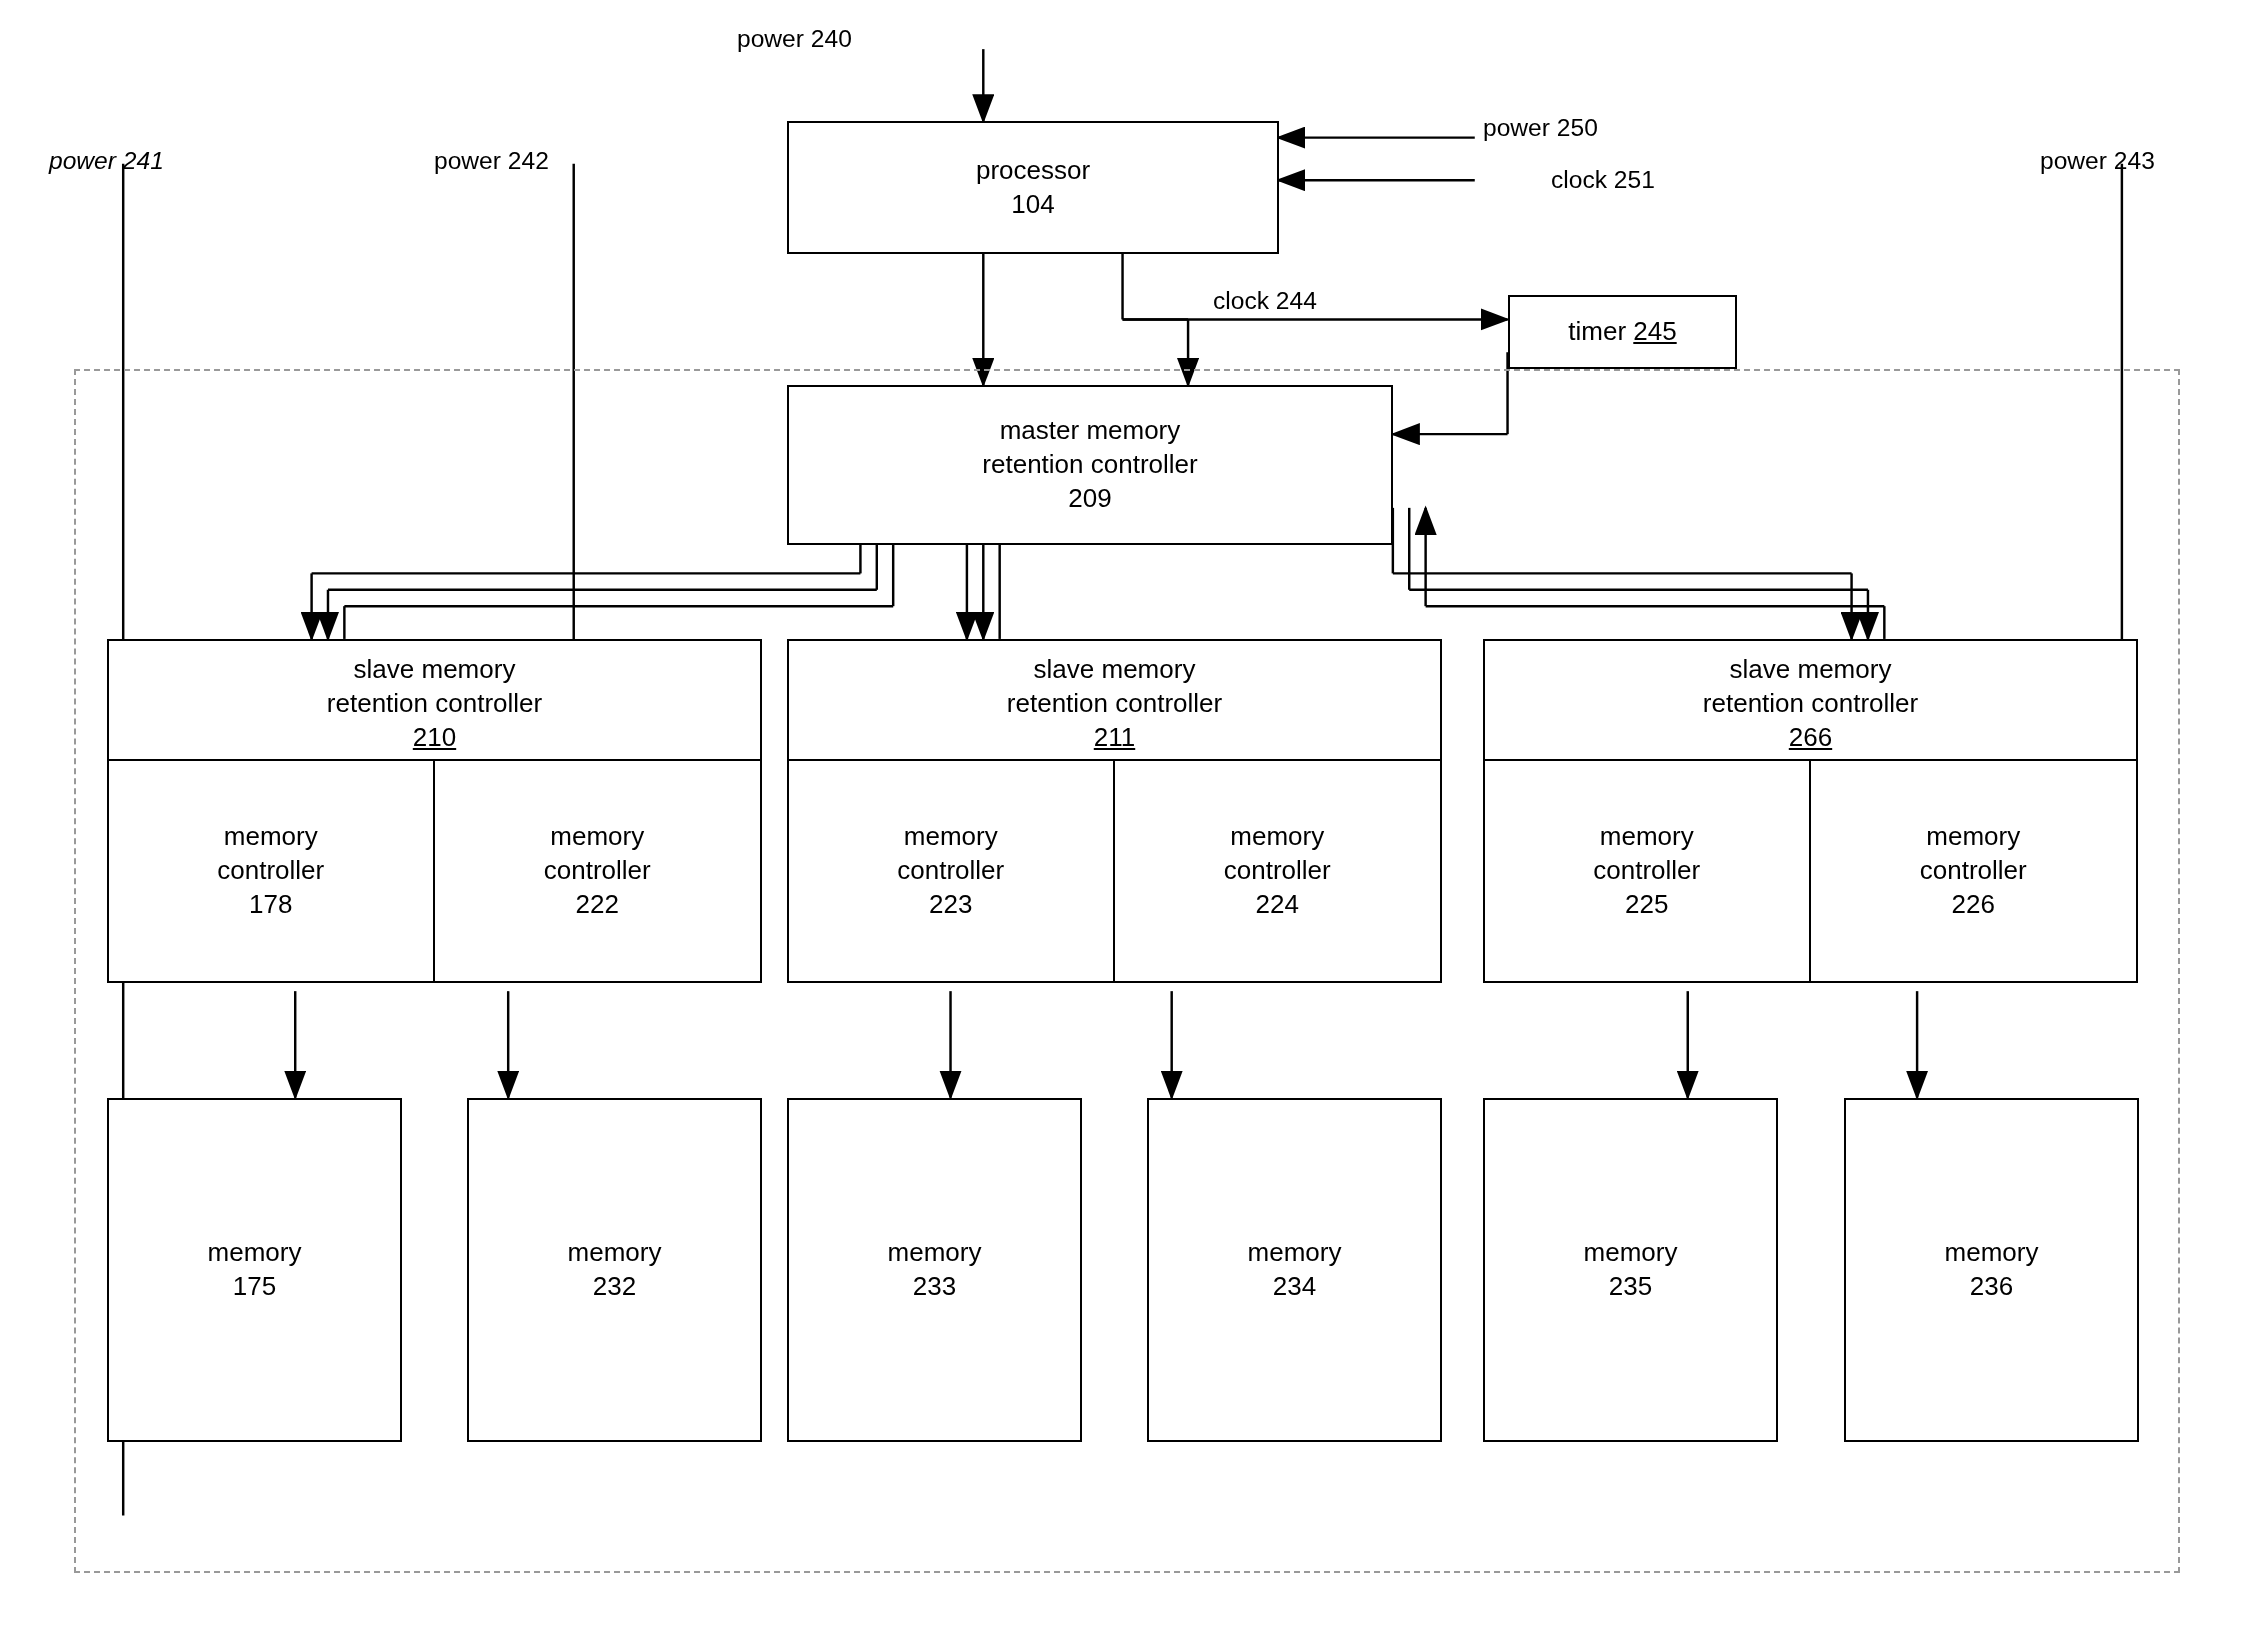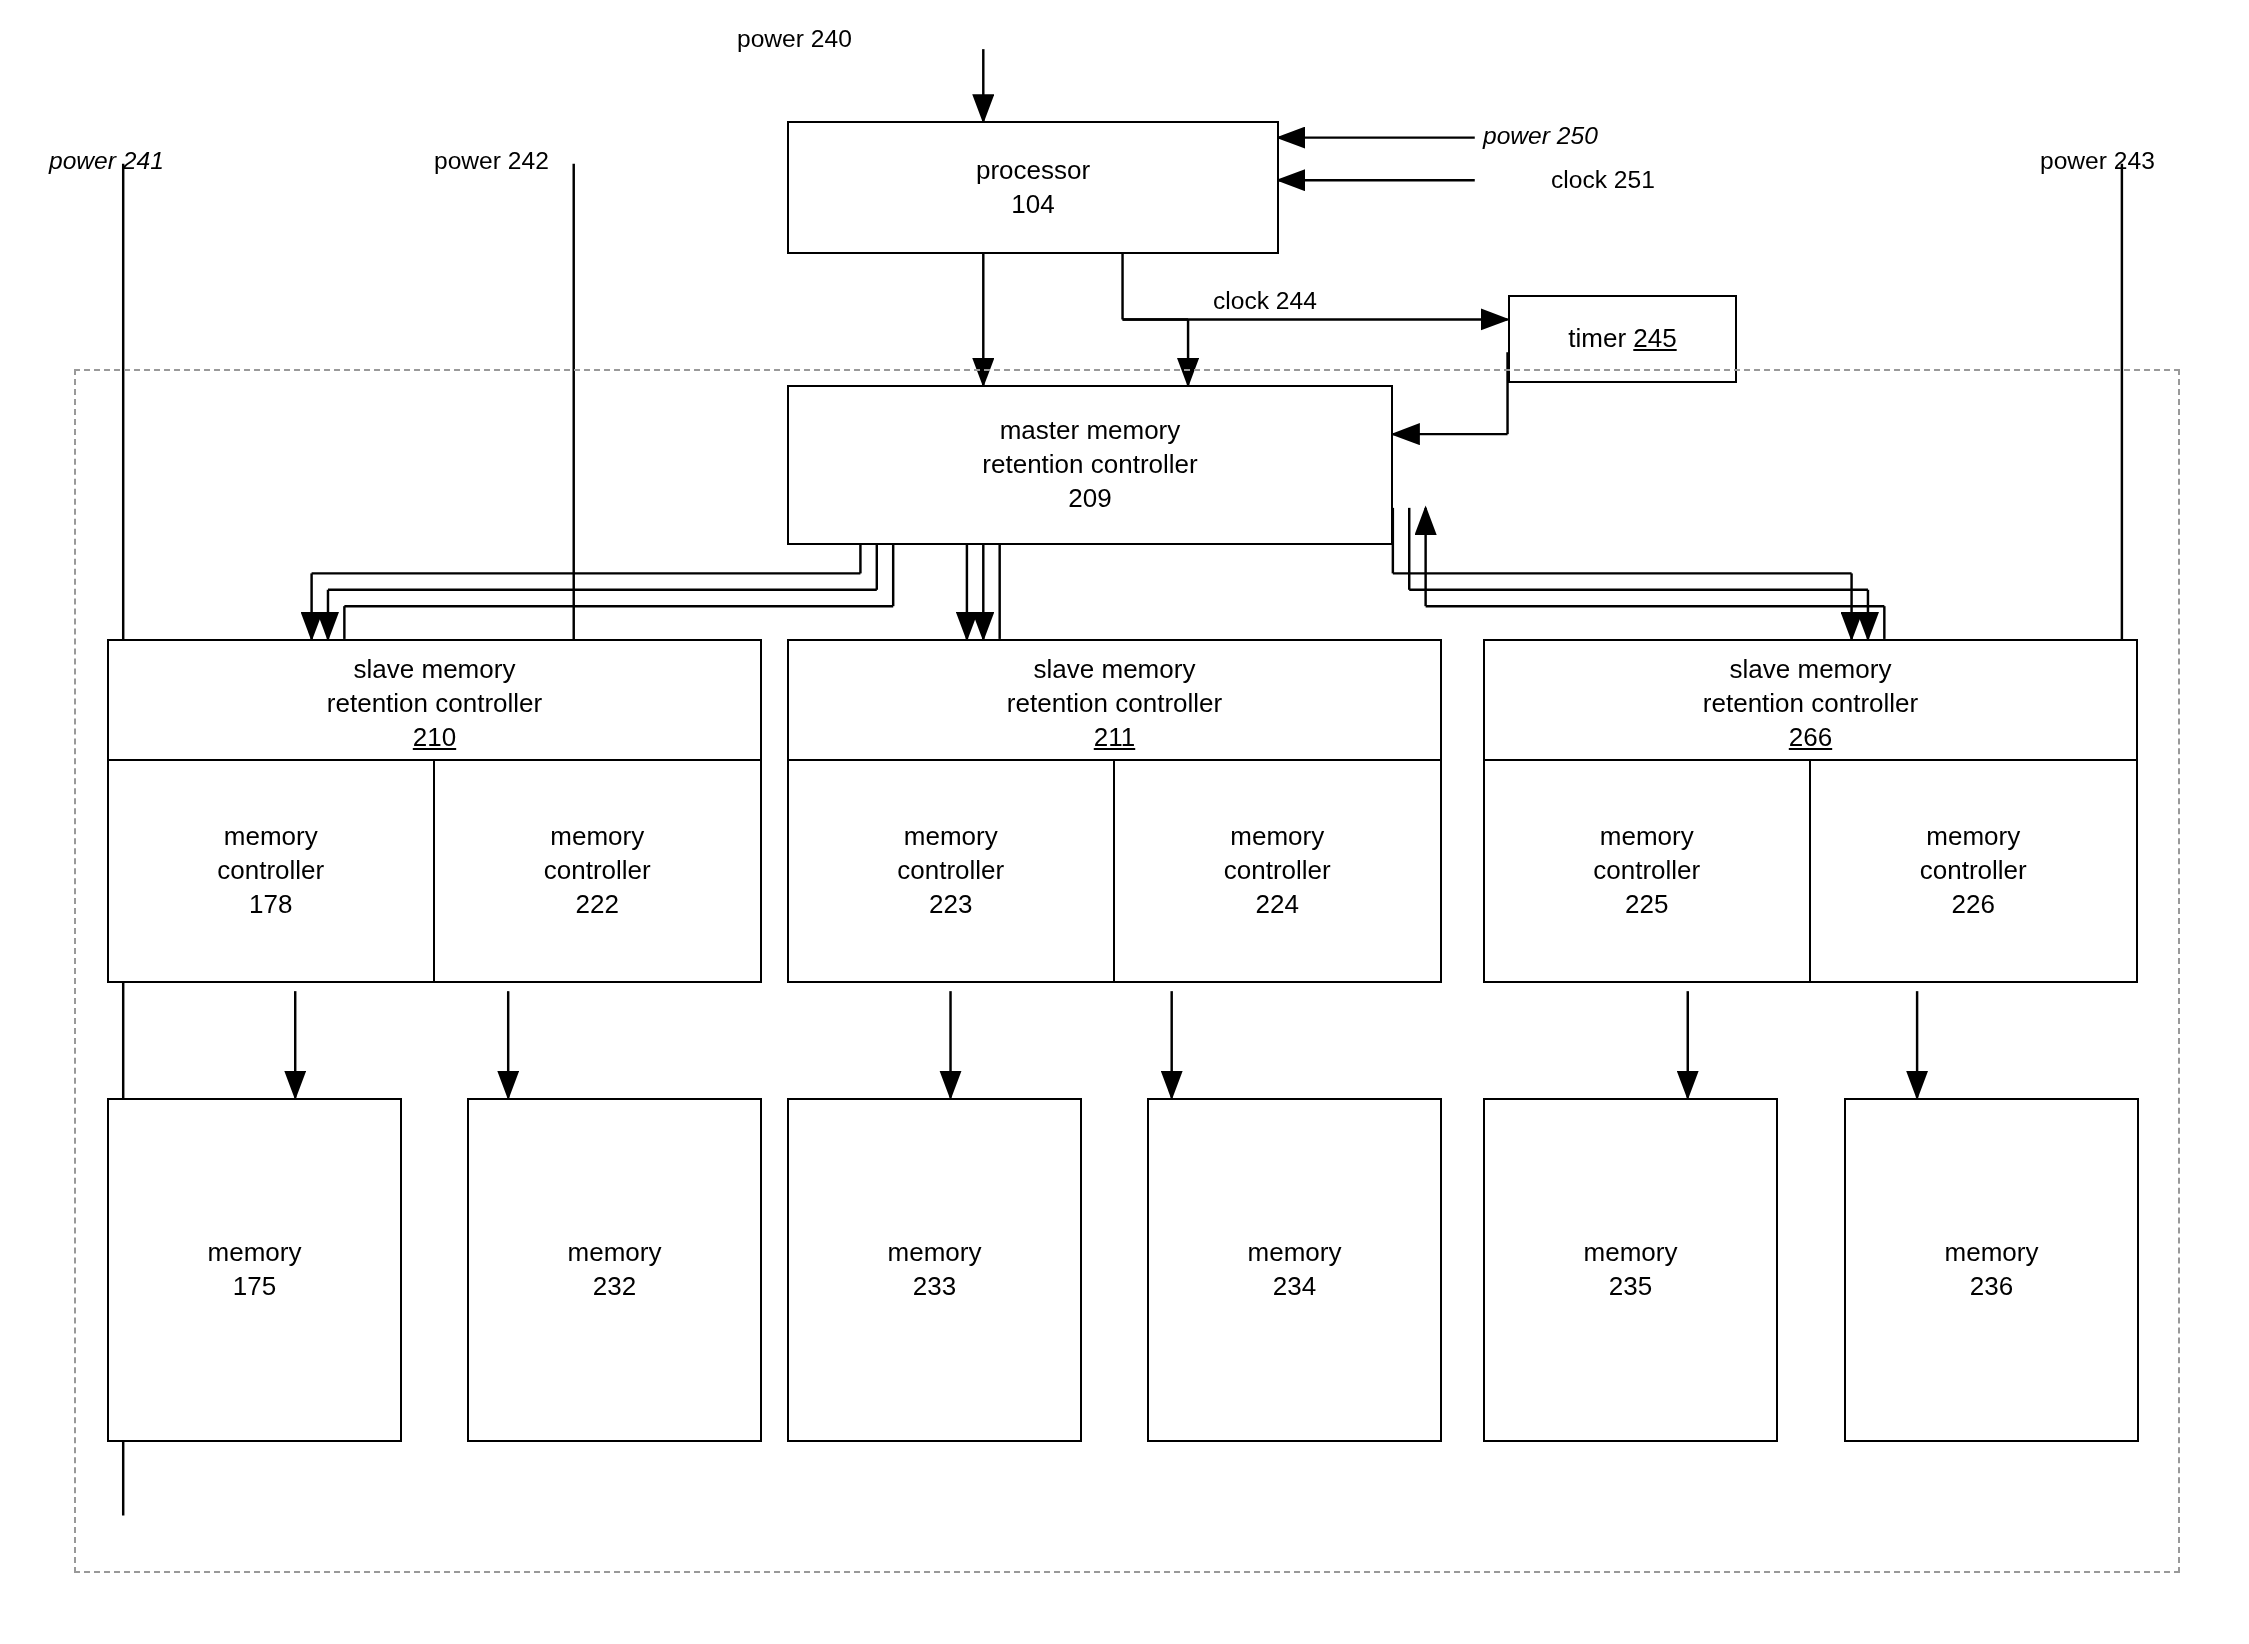--- a/index.html
+++ b/index.html
@@ -173,21 +173,21 @@
 
     <line x1="2340" y1="1210" x2="2340" y2="1340" stroke="#000" stroke-width="3" marker-end="url(#arr)"></line>
 
   </svg>
 
   <div class="box" style="left:787px; top:121px; width:492px; height:133px;">
     <span class="box-label">processor</span>
     <span class="box-label underline">104</span>
   </div>
 
-  <div class="box" style="left:1508px; top:295px; width:229px; height:88px;">
+  <div class="box" style="left:1508px; top:295px; width:229px; height:74px;">
     <span class="box-label">timer <span class="underline">245</span></span>
   </div>
 
   <div class="box" style="left:787px; top:385px; width:606px; height:160px;">
     <span class="box-label">master memory<br>retention controller</span>
     <span class="box-label underline">209</span>
   </div>
 
   <div class="dashed-box" style="left:74px; top:369px; width:2106px; height:1204px;">
   </div>
@@ -275,21 +275,21 @@
   </div>
 
   <div class="label" style="left:737px; top:24.6px;">power 240</div>
 
   <div class="label" style="left:49px; top:147px;font-style:italic;">power 241</div>
 
   <div class="label" style="left:434px; top:147px;">power 242</div>
 
   <div class="label" style="left:2040px; top:147px;">power 243</div>
 
-  <div class="label" style="left:1483px; top:122px;font-style:italic;">power 250</div>
+  <div class="label" style="left:1483px; top:114px;">power 250</div>
 
   <div class="label" style="left:1551px; top:166px;">clock 251</div>
 
   <div class="label" style="left:1213px; top:287px;">clock 244</div>
 
 
 </div>
 
 
 </body></html>

